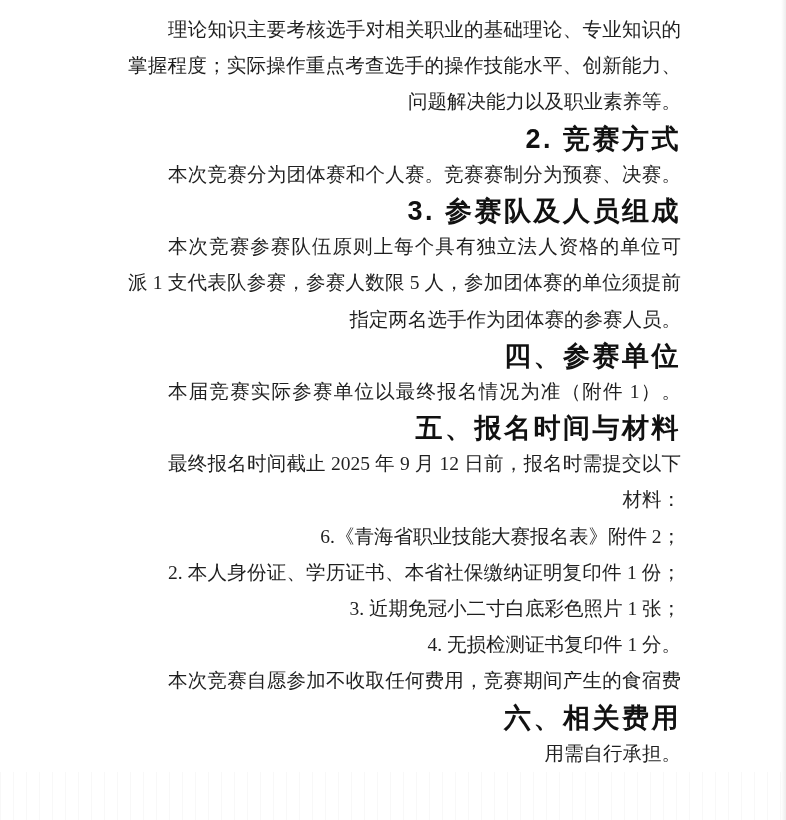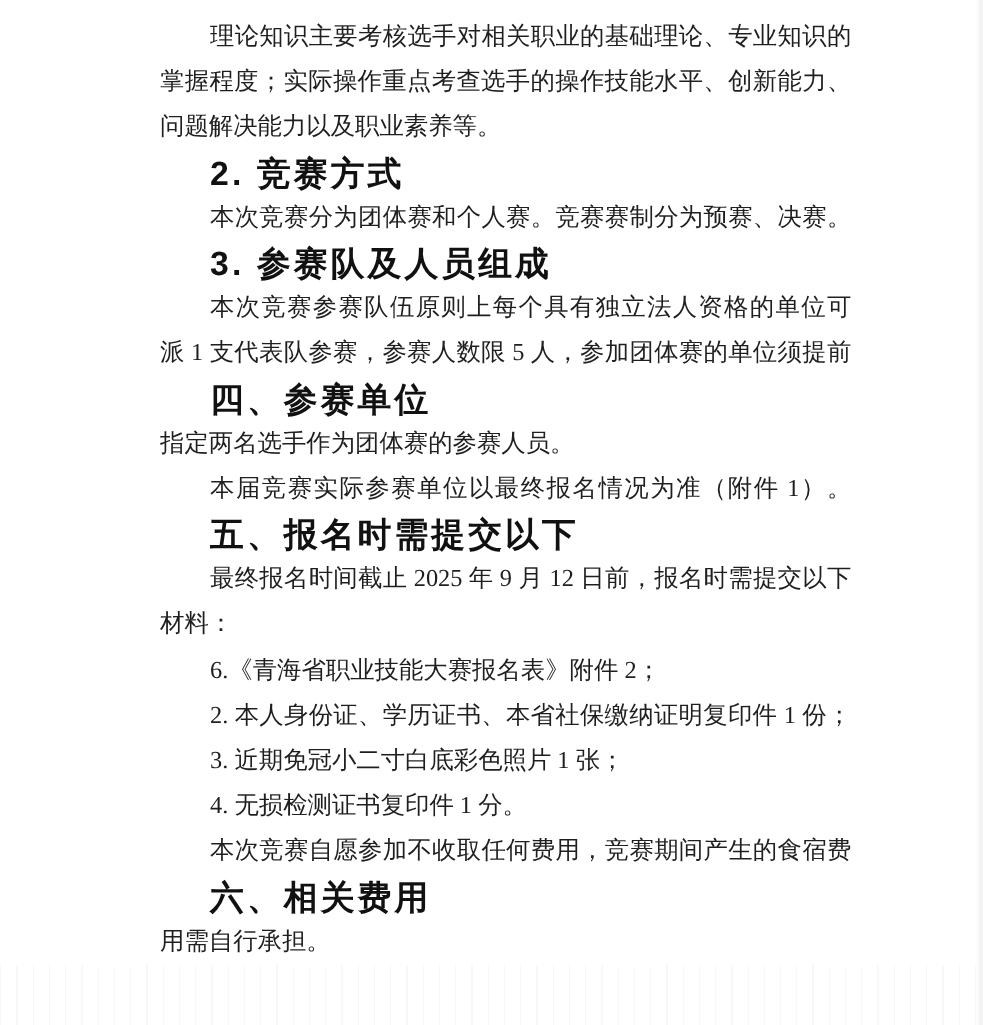--- a/index.html
+++ b/index.html
@@ -20,21 +20,21 @@
     top: 12px;
     width: 553px;
   }
   .line {
     font-family: "Liberation Serif", "DejaVu Serif", serif;
     font-size: 19.5px;
     line-height: 36.2px;
     height: 36.2px;
     color: var(--text-color, #1f1f1f);
     white-space: nowrap;
-    text-align: left;
+    text-align: right;
   }
   .line.fill {
     white-space: normal;
     text-align: justify;
     text-align-last: justify;
     overflow: hidden;
   }
   .line.indent {
     padding-left: 40px;
   }
@@ -80,24 +80,24 @@
 <div class="page">
   <div class="content">
     <div class="line indent fill">理论知识主要考核选手对相关职业的基础理论、专业知识的</div>
     <div class="line fill">掌握程度；实际操作重点考查选手的操作技能水平、创新能力、</div>
     <div class="line">问题解决能力以及职业素养等。</div>
     <div class="line indent heading">2. 竞赛方式</div>
     <div class="line indent fill">本次竞赛分为团体赛和个人赛。竞赛赛制分为预赛、决赛。</div>
     <div class="line indent heading">3. 参赛队及人员组成</div>
     <div class="line indent fill">本次竞赛参赛队伍原则上每个具有独立法人资格的单位可</div>
     <div class="line fill">派 1 支代表队参赛，参赛人数限 5 人，参加团体赛的单位须提前</div>
+    <div class="line">指定两名选手作为团体赛的参赛人员。</div>
     <div class="line indent heading">四、参赛单位</div>
-    <div class="line">指定两名选手作为团体赛的参赛人员。</div>
     <div class="line indent fill">本届竞赛实际参赛单位以最终报名情况为准（附件 1）。</div>
-    <div class="line indent heading">五、报名时需提交以下</div>
+    <div class="line indent heading">五、报名时间与材料</div>
     <div class="line indent fill">最终报名时间截止 2025 年 9 月 12 日前，报名时需提交以下</div>
     <div class="line">材料：</div>
     <div class="line indent">6.《青海省职业技能大赛报名表》附件 2；</div>
     <div class="line indent fill">2. 本人身份证、学历证书、本省社保缴纳证明复印件 1 份；</div>
     <div class="line indent">3. 近期免冠小二寸白底彩色照片 1 张；</div>
     <div class="line indent">4. 无损检测证书复印件 1 分。</div>
     <div class="line indent fill">本次竞赛自愿参加不收取任何费用，竞赛期间产生的食宿费</div>
     <div class="line indent heading">六、相关费用</div>
     <div class="line">用需自行承担。</div>
   </div>

